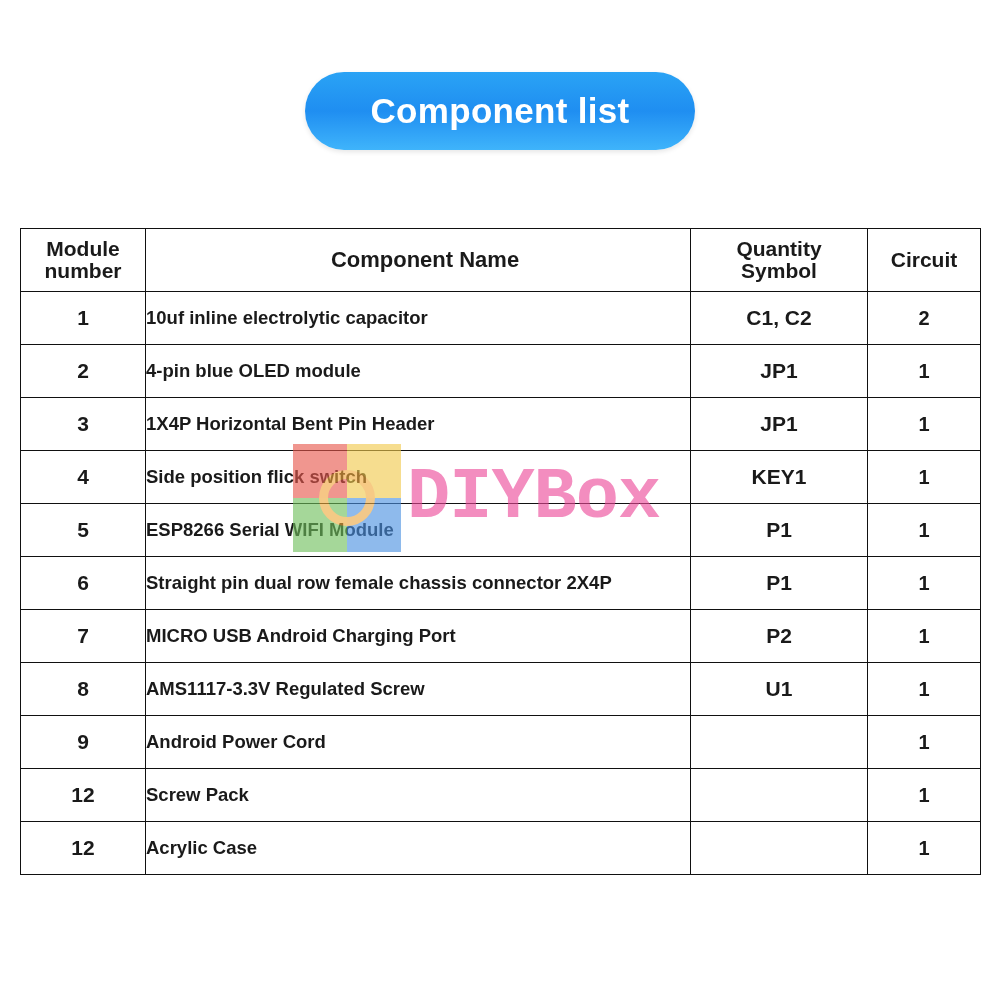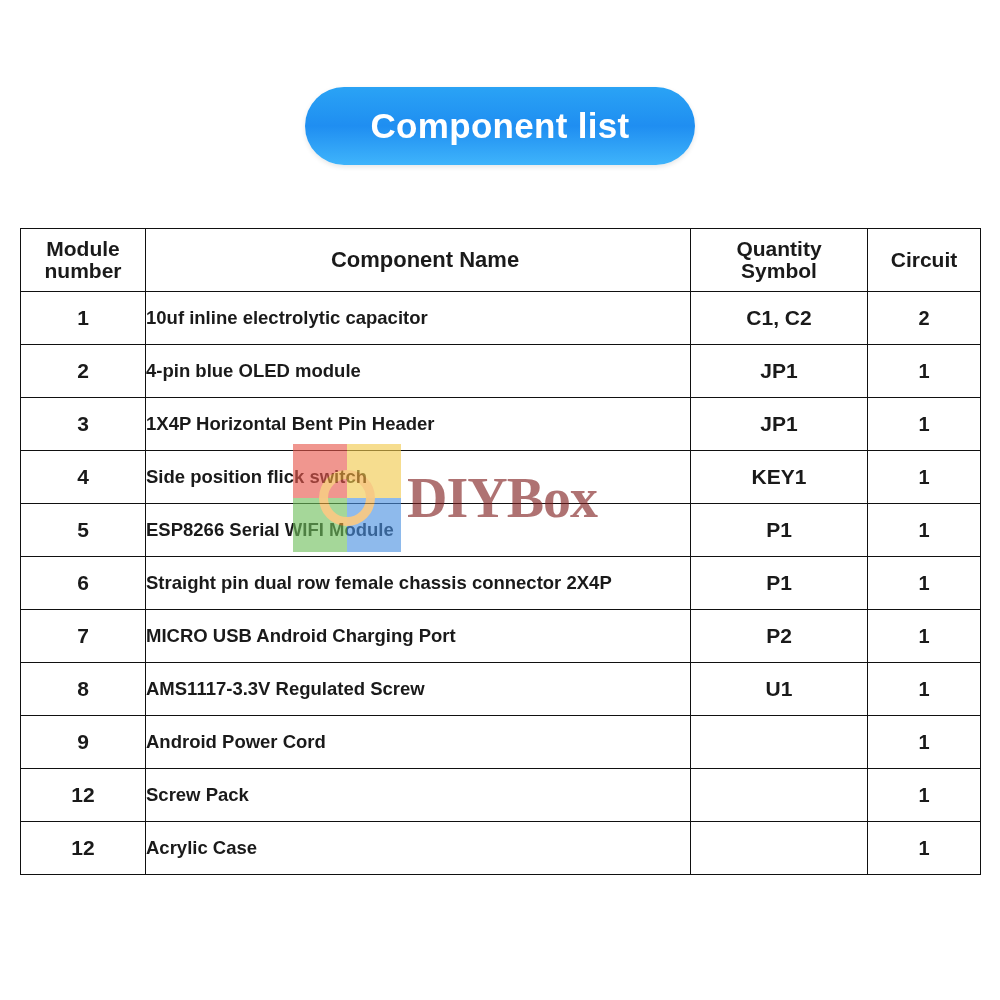--- a/index.html
+++ b/index.html
@@ -16,21 +16,20 @@
     overflow: hidden;
   }
 
   
   .title-wrap {
     width: 100%;
     display: flex;
     justify-content: center;
     padding-top: 72px;
     box-sizing: border-box;
-    margin-top: 15px;
   }
   .title-pill {
     width: 390px;
     height: 78px;
     border-radius: 40px;
     background: linear-gradient(180deg, #2aa3f5 0%, #1f8ef1 50%, #3fb4fb 100%);
     display: flex;
     align-items: center;
     justify-content: center;
     box-shadow: 0 2px 5px rgba(0,0,0,0.10);
@@ -139,26 +138,26 @@
     top: 26px;
     width: 56px;
     height: 56px;
     border-radius: 50%;
     border: 9px solid #f2a93b;
     box-sizing: border-box;
     opacity: 0.95;
   }
   .wm-logo-box { position: relative; width: 108px; height: 108px; }
   .wm-text {
-    font-size: 56px;
-    font-weight: bold;
-    color: #7f1d1d;
+    font-size: 72px;
+    font-weight: bold;
+    color: #ec4899;
     letter-spacing: -1px;
     margin-left: 6px;
-    font-family: Liberation Serif, serif;
+    font-family: Liberation Mono, monospace;
   }
 </style>
 </head>
 <body>
 
 <div class="title-wrap">
   <div class="title-pill">
     <span>Component list</span>
   </div>
 </div>

